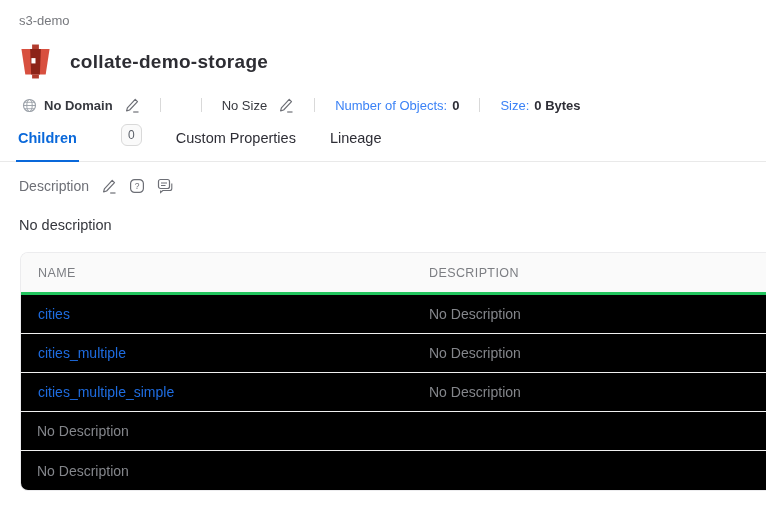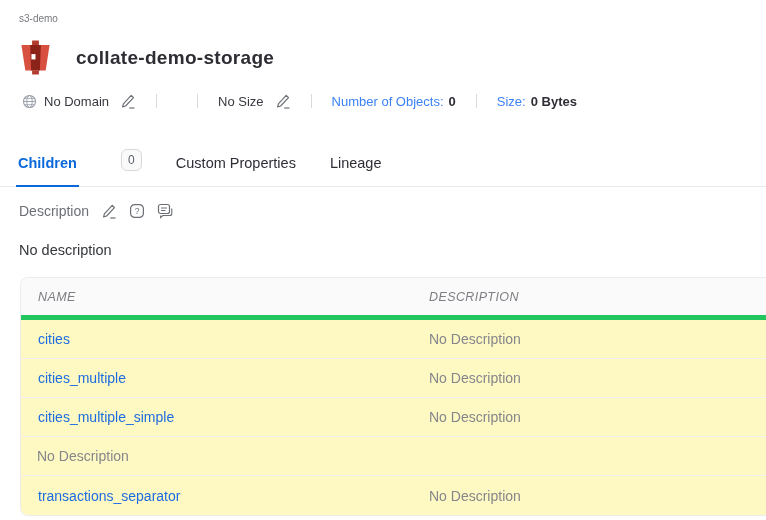--- a/index.html
+++ b/index.html
@@ -6,63 +6,63 @@
   html, body { width: 766px; height: 520px; }
   body {
     font-family: "Liberation Sans", sans-serif;
     background: #ffffff;
     color: #2e2e36;
     overflow: hidden;
     position: relative;
   }
 
   
-  .breadcrumb { padding: 13px 0 0 19px; font-size: 10px; color: #77797e; }
+  .breadcrumb { padding: 13px 0 0 19px; font-size: 13px; color: #77797e; }
   .breadcrumb a { color: #77797e; text-decoration: none; cursor: pointer; }
 
   
   .title-row { display: flex; align-items: center; margin: 16px 0 0 19px; }
   .title-row .entity-icon { width: 33px; height: 35px; flex: 0 0 auto; }
-  .page-title { margin-left: 24px; font-size: 19px; font-weight: 700; color: #2d2d33; letter-spacing: 0.3px; }
+  .page-title { margin-left: 18px; font-size: 19px; font-weight: 700; color: #2d2d33; letter-spacing: 0.3px; }
 
   
   .meta-row { display: flex; align-items: center; margin: 18px 0 0 22px; font-size: 13px; white-space: nowrap; }
   .meta-item { display: flex; align-items: center; }
-  .meta-strong { font-weight: 400; color: #37393f; }
+  .meta-strong { font-weight: 700; color: #37393f; }
   .meta-label { color: #3b82f6; }
   .meta-value { font-weight: 700; color: #2e2e36; margin-left: 5px; }
   .meta-item .lead-icon { margin-right: 7px; display: inline-flex; }
   .edit-btn { margin-left: 11px; display: inline-flex; cursor: pointer; background: none; border: none; padding: 0; }
   .v-divider { width: 1px; height: 14px; background: #d9d9d9; margin: 0 20px; }
 
   
-  .tabbar { display: flex; align-items: flex-end; margin-top: 38px; padding-left: 16px; border-bottom: 1px solid #e9e9e9; }
+  .tabbar { display: flex; align-items: flex-end; margin-top: 9px; padding-left: 16px; border-bottom: 1px solid #e9e9e9; }
   .tab { display: flex; align-items: center; font-size: 14.5px; color: #2e2e36; padding: 2px 2px 14px 2px; margin-right: 30px; margin-bottom: -1px; border-bottom: 2px solid transparent; cursor: pointer; }
   .tab.active { color: #0968da; font-weight: 700; border-bottom-color: #0968da; }
   .tab-badge { margin-left: 10px; min-width: 21px; height: 22px; display: inline-flex; align-items: center; justify-content: center; padding: 0 6px; font-size: 12px; color: #5b6069; background: #fafafa; border: 1px solid #d9d9d9; border-radius: 6px; }
 
   
   .desc-header { display: flex; align-items: center; margin: 16px 0 0 19px; }
   .desc-title { font-size: 14px; color: #6d6f76; font-weight: 500; }
   .desc-icon-btn { margin-left: 12px; display: inline-flex; cursor: pointer; background: none; border: none; padding: 0; }
   .desc-empty { margin: 23px 0 0 19px; font-size: 14.5px; color: #34363c; }
 
   
   .children-table {
     margin: 19px 0 0 20px;
     width: 746px;
     border: 1px solid #ececee;
     border-right: none;
     border-radius: 8px 0 0 8px;
     overflow: hidden;
     font-size: 14px;
   }
-  .t-header { display: flex; background: #fafafa; height: 42px; align-items: center; border-bottom: 5px solid #22c55e; font-style: italic; }
+  .t-header { display: flex; background: #fafafa; height: 42px; align-items: center; border-bottom: 3px solid #22c55e; }
   .t-header .th { font-size: 12.5px; color: #7c7e83; font-weight: 500; letter-spacing: 0.4px; }
-  .t-row { display: flex; align-items: center; height: 39px; border-bottom: 1px solid #f0f0f0; background: #fef9c3; }
+  .t-row { display: flex; align-items: center; height: 39px; border-bottom: 1px solid #f0f0f0; background: #000000; }
   .t-row:last-child { border-bottom: none; }
   .col-name { width: 392px; padding-left: 17px; flex: 0 0 auto; }
   .col-desc { flex: 1 1 auto; padding-left: 16px; }
   .cell-link { color: #1e6ce0; text-decoration: none; cursor: pointer; }
   .cell-muted { color: #84868b; }
 
   svg { display: block; }
 </style>
 </head>
 <body>
@@ -194,16 +194,15 @@
     <div class="col-desc cell-muted">No Description</div>
   </div>
   <div class="t-row">
     <div class="col-name"><a class="cell-link">cities_multiple_simple</a></div>
     <div class="col-desc cell-muted">No Description</div>
   </div>
   <div class="t-row">
     <div class="col-desc cell-muted">No Description</div>
   </div>
   <div class="t-row">
-    <div class="col-name"><a class="cell-link">transactions_separator</a></div>
     <div class="col-desc cell-muted">No Description</div>
   </div>
 </div>
 
 </body></html>

